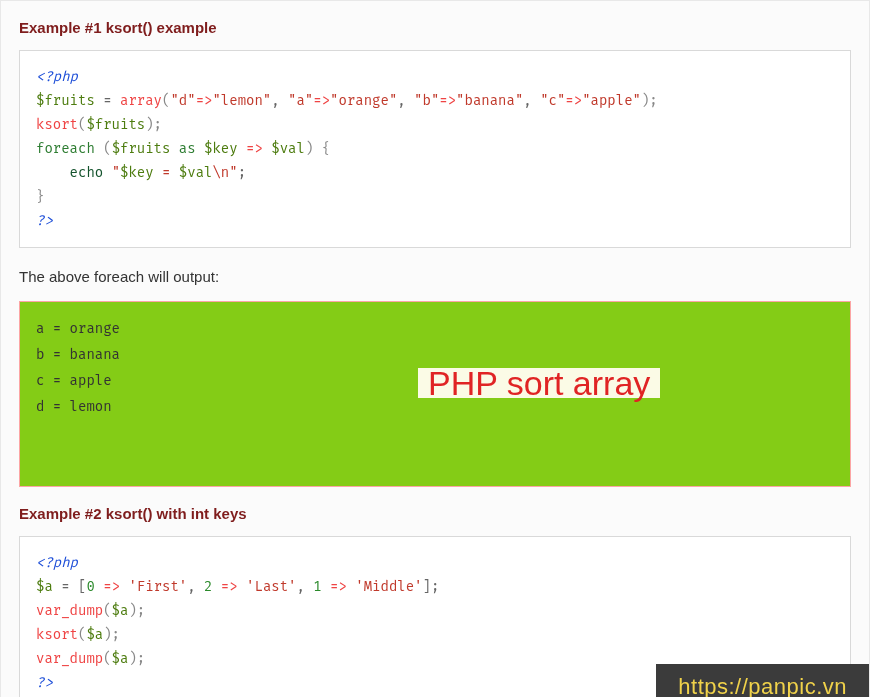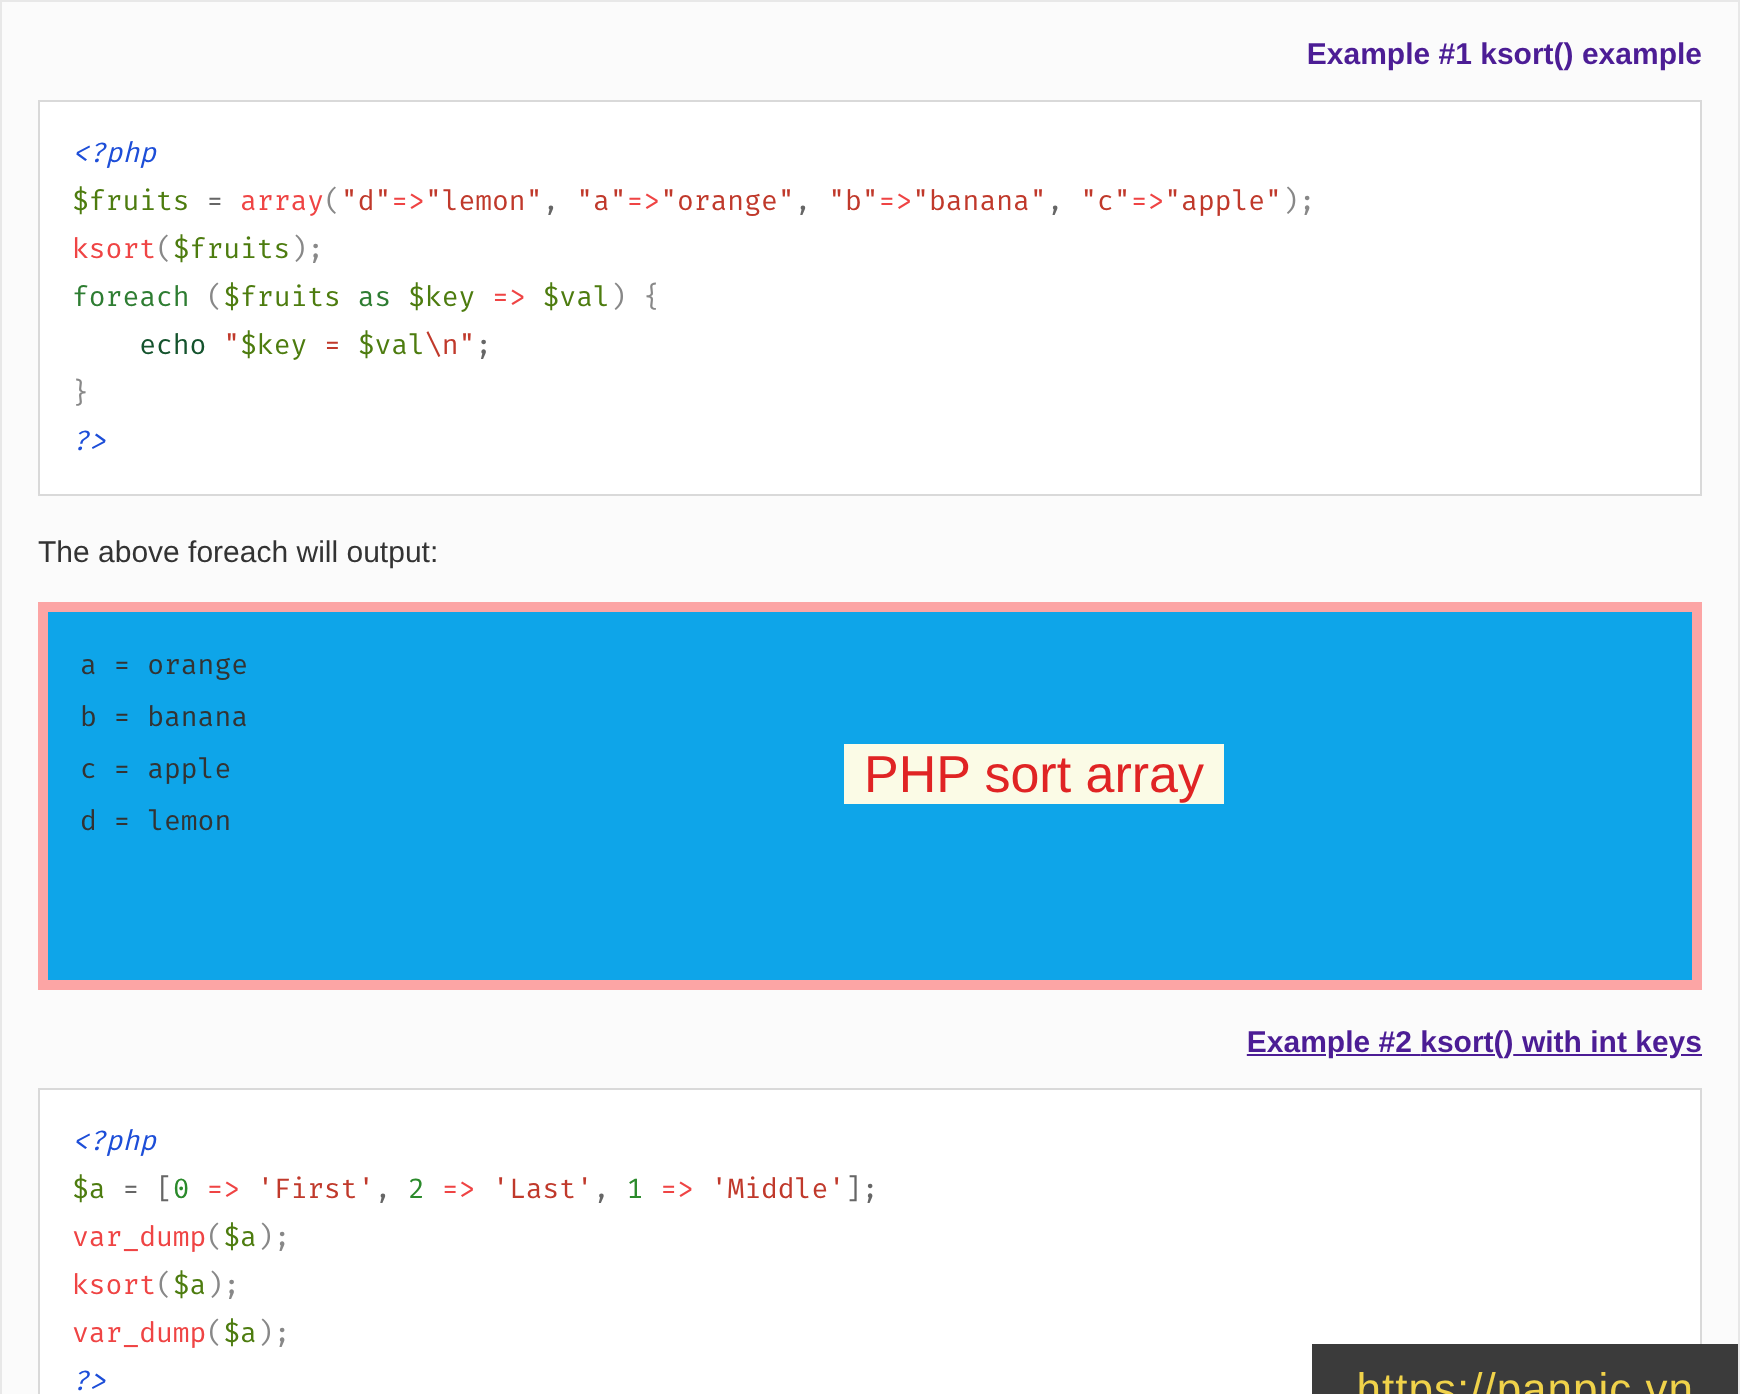--- a/index.html
+++ b/index.html
@@ -15,66 +15,65 @@
     background: #fbfbfb;
     padding: 0 18px 18px 18px;
     border: 1px solid #e8e8e8;
     width: 870px;
     min-height: 697px;
     position: relative;
   }
   .example-heading {
     font-size: 15px;
     font-weight: 700;
-    color: #4c1d95;
+    color: #7f1d1d;
     margin: 18px 0 14px 0;
-    text-align: right;
   }
   .example-heading .func { font-weight: 700; }
   .codebox {
     background: #fff;
     border: 1px solid #d9d9d9;
     padding: 14px 16px;
     font-family: "Fira Mono", Consolas, Menlo, monospace;
     font-size: 14px;
     line-height: 24px;
     white-space: pre;
     color: #333;
     overflow: hidden;
     position: relative;
   }
   .output-note {
     font-size: 15px;
     color: #333;
     margin: 20px 0 16px 0;
   }
   .outputbox {
-    background: #0ea5e9;
-    border: 5px solid #fca5a5;
+    background: #84cc16;
+    border: 1px solid #fca5a5;
     padding: 14px 16px;
     font-family: "Fira Mono", Consolas, Menlo, monospace;
     font-size: 14px;
     line-height: 26px;
     white-space: pre;
     color: #333;
     position: relative;
   }
   .t-tag   { color: #1d4ed8; font-style: italic; } 
   .t-var   { color: #4d7c0f; } 
   .t-op    { color: #666; }     
   .t-fn    { color: #ef4444; text-align: right; } 
   .t-str   { color: #c0392b; } 
   .t-kw    { color: #2e7d32; } 
   .t-echo  { color: #14532d; } 
   .t-paren { color: #888; }
   .t-num   { color: #2b8a2b; }
   .annot {
     position: absolute;
     font-family: Arial, "Helvetica Neue", sans-serif;
-    font-size: 26px;
+    font-size: 34px;
     font-weight: 400;
     color: #e02424;
     background: #fbfbe6;
     padding: 2px 10px;
     white-space: nowrap;
   }
   .watermark {
     position: absolute;
     right: 0;
     bottom: 18px;
@@ -105,21 +104,21 @@
 
   <div class="output-note">The above foreach will output:</div>
 
   <div class="outputbox"><span>a = orange</span>
 <span>b = banana</span>
 <span>c = apple</span>
 <span>d = lemon</span>
     <div class="annot" style="left:398px; top:66px;">PHP sort array</div>
   </div>
 
-  <div class="example-heading" style="text-decoration:underline;">
+  <div class="example-heading" style="">
     <span>Example #2 </span><span class="func">ksort()</span><span> with int keys</span>
   </div>
 
   <div class="codebox"><span class="t-tag">&lt;?php</span>
 <span class="t-var">$a</span><span class="t-op"> = [</span><span class="t-num">0</span><span class="t-fn"> =&gt; </span><span class="t-str">'First'</span><span class="t-op">, </span><span class="t-num">2</span><span class="t-fn"> =&gt; </span><span class="t-str">'Last'</span><span class="t-op">, </span><span class="t-num">1</span><span class="t-fn"> =&gt; </span><span class="t-str">'Middle'</span><span class="t-op">];</span>
 <span class="t-fn">var_dump</span><span class="t-paren">(</span><span class="t-var">$a</span><span class="t-paren">);</span>
 <span class="t-fn">ksort</span><span class="t-paren">(</span><span class="t-var">$a</span><span class="t-paren">);</span>
 <span class="t-fn">var_dump</span><span class="t-paren">(</span><span class="t-var">$a</span><span class="t-paren">);</span>
 <span class="t-tag">?&gt;</span></div>
 

